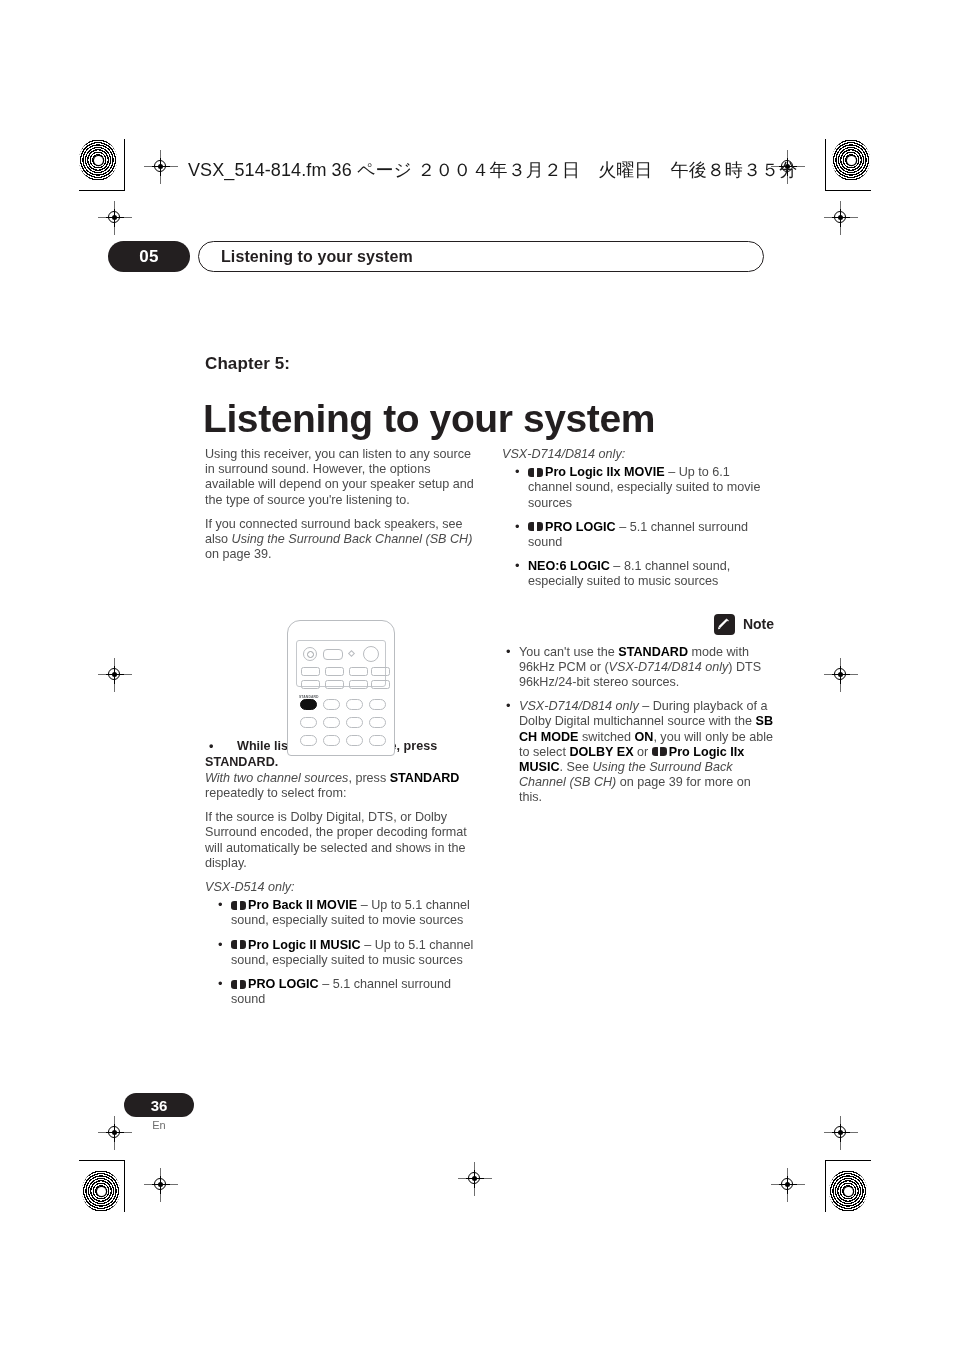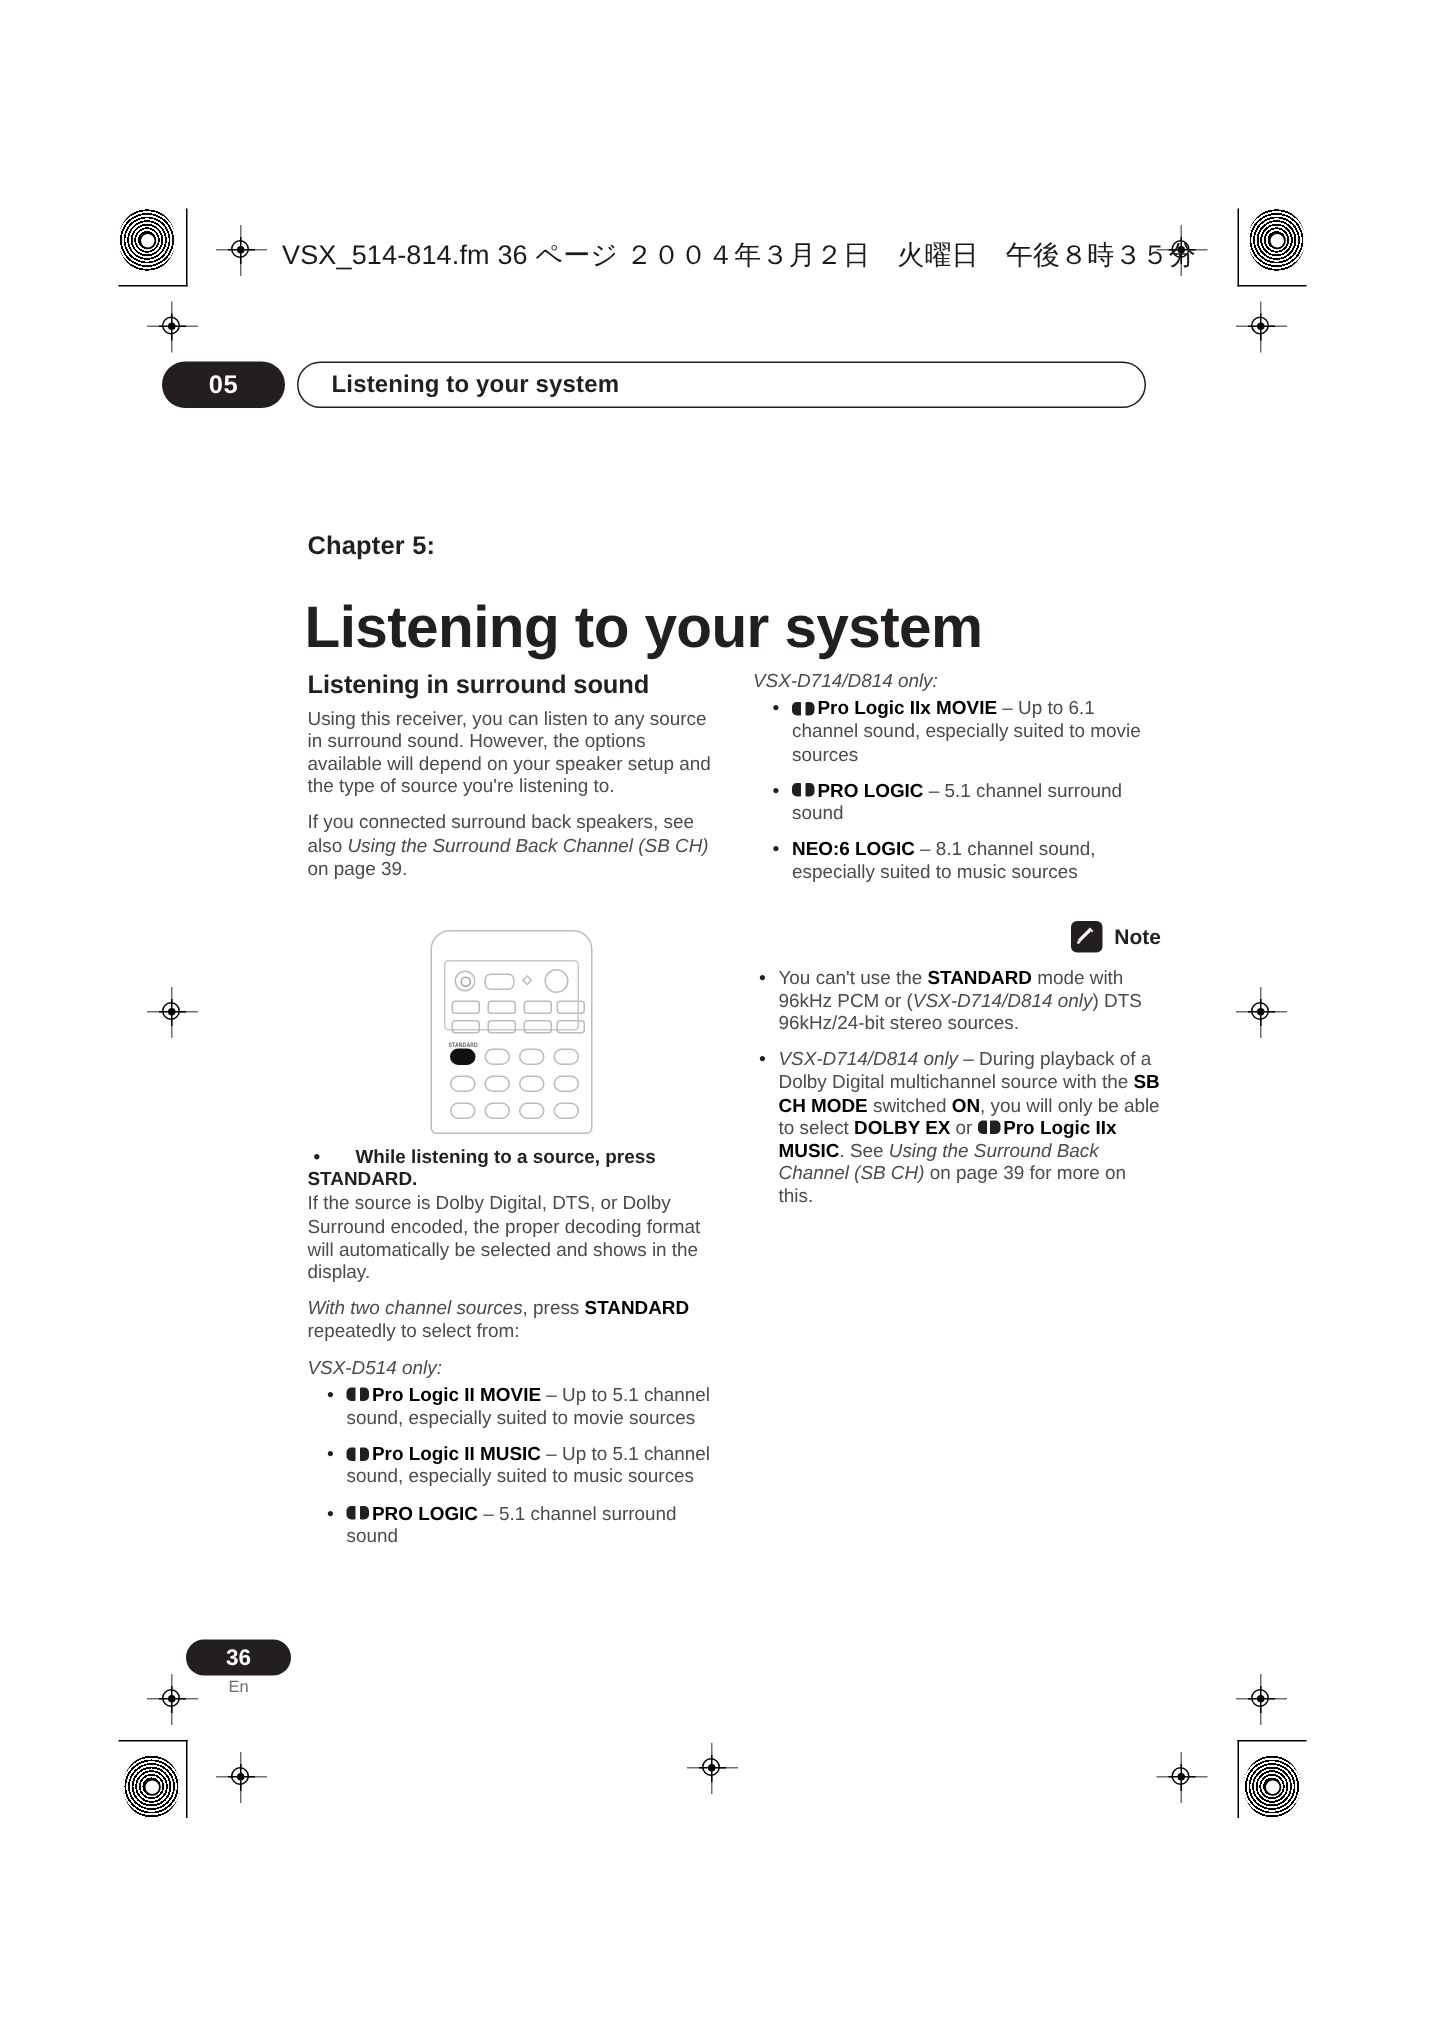--- a/index.html
+++ b/index.html
@@ -511,47 +511,46 @@
 <div class="running-header">
   <div class="chap-pill">05</div>
   <div class="header-bar">Listening to your system</div>
 </div>
 
 <div class="chapter-label">Chapter 5:</div>
 <h1 class="chapter-title">Listening to your system</h1>
 
 <div class="col col-left">
 
-  <h2 class="sec-title">Listening in surround sound</h2>
 
   <p class="body">Using this receiver, you can listen to any source in surround sound. However, the options available will depend on your speaker setup and the type of source you're listening to.</p>
 
   <p class="body">
     <span>If you connected surround back speakers, see also </span><span class="ital">Using the Surround Back Channel (SB CH)</span><span> on page 39.</span>
   </p>
 
   <div style="height:168px;"></div>
 
   <div class="instr">
     <span class="bdot">•</span>
     <span class="line1">While listening to a source, press</span>
     <span class="itext">STANDARD.</span>
   </div>
 
-  <p class="body">If the source is Dolby Digital, DTS, or Dolby Surround encoded, the proper decoding format will automatically be selected and shows in the display.</p>
-
   <p class="body">
     <span class="ital">With two channel sources</span><span>, press </span><span class="bold">STANDARD</span><span> repeatedly to select from:</span>
   </p>
 
+  <p class="body">If the source is Dolby Digital, DTS, or Dolby Surround encoded, the proper decoding format will automatically be selected and shows in the display.</p>
+
   <p class="subhead-ital">VSX-D514 only:</p>
 
   <ul class="blist indent">
     <li>
-      <span class="dolby"><i class="l"></i><i class="r"></i></span><span class="bold">Pro Logic II MOVIE</span><span> – Up to 5.1 channel sound, especially suited to movie sources</span>
+      <span class="dolby"><i class="l"></i><i class="r"></i></span><span class="bold">Pro Back II MOVIE</span><span> – Up to 5.1 channel sound, especially suited to movie sources</span>
     </li>
     <li>
       <span class="dolby"><i class="l"></i><i class="r"></i></span><span class="bold">Pro Logic II MUSIC</span><span> – Up to 5.1 channel sound, especially suited to music sources</span>
     </li>
     <li>
       <span class="dolby"><i class="l"></i><i class="r"></i></span><span class="bold">PRO LOGIC</span><span> – 5.1 channel surround sound</span>
     </li>
   </ul>
 </div>
 

